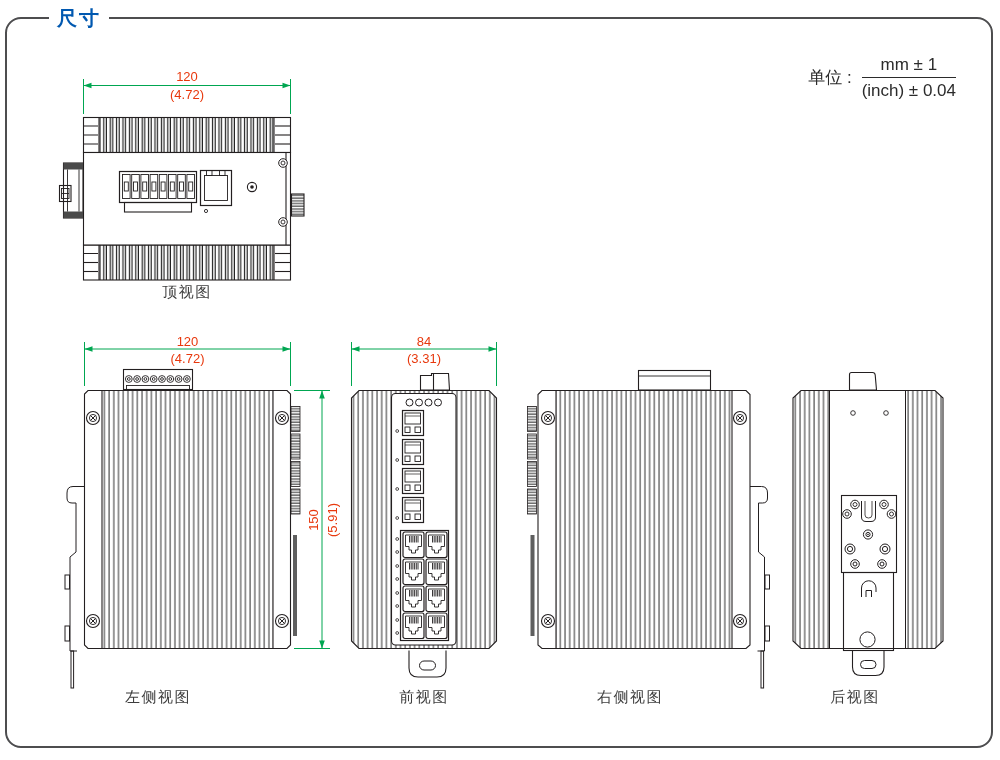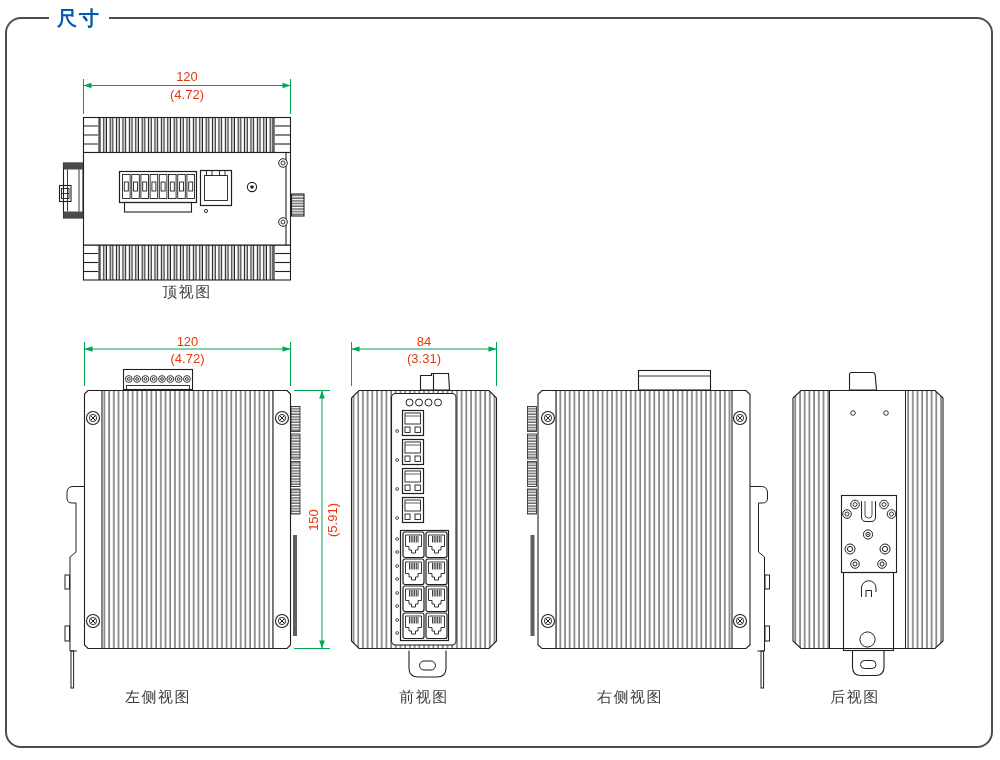--- a/index.html
+++ b/index.html
@@ -19,20 +19,27 @@
   .dim{fill:#e8380d;font-size:13px;text-anchor:middle;stroke:none;}
   .vlabel{fill:#3d3d3d;font-size:15px;text-anchor:middle;letter-spacing:1.5px;stroke:none;}
 </style>
 </head>
 <body>
 
 <div class="stage">
   <div class="frame"></div>
   <div class="page-title">尺寸</div>
 
+  <div class="unit-note">
+    <span>单位 :</span>
+    <div class="frac">
+      <div class="num">mm ± 1</div>
+      <div class="den">(inch) ± 0.04</div>
+    </div>
+  </div>
 
   <svg width="1000" height="760" viewBox="0 0 1000 760">
     <defs>
       <pattern id="vf" width="4.7" height="10" patternUnits="userSpaceOnUse">
         <line x1="1" y1="0" x2="1" y2="10" stroke="#2d2d2d" stroke-width="1"></line>
       </pattern>
       <pattern id="comb" width="6.4" height="10" patternUnits="userSpaceOnUse">
         <line x1="1.4" y1="0" x2="1.4" y2="10" stroke="#222" stroke-width="1.2"></line>
         <line x1="4" y1="0" x2="4" y2="10" stroke="#222" stroke-width="1.2"></line>
       </pattern>

